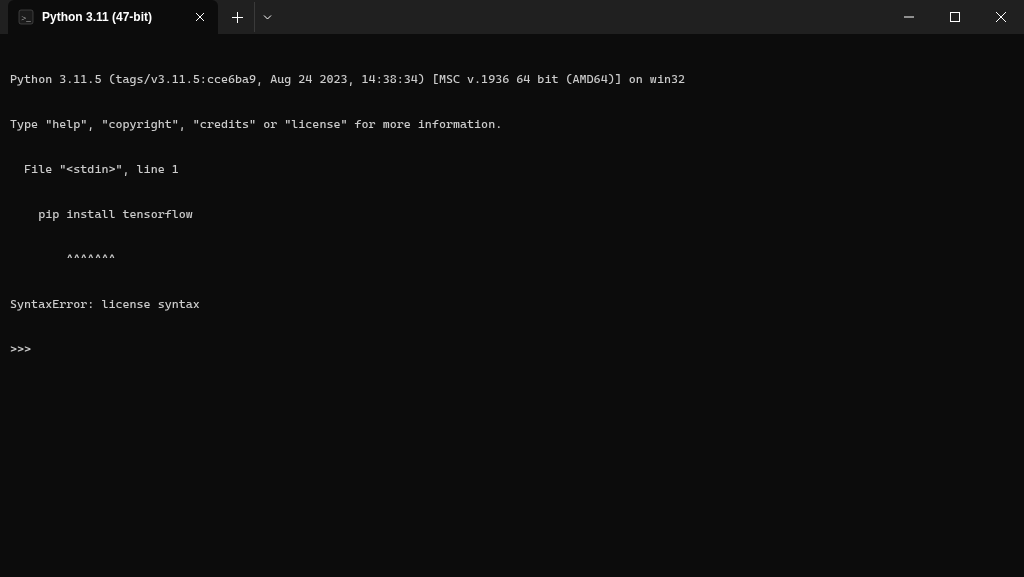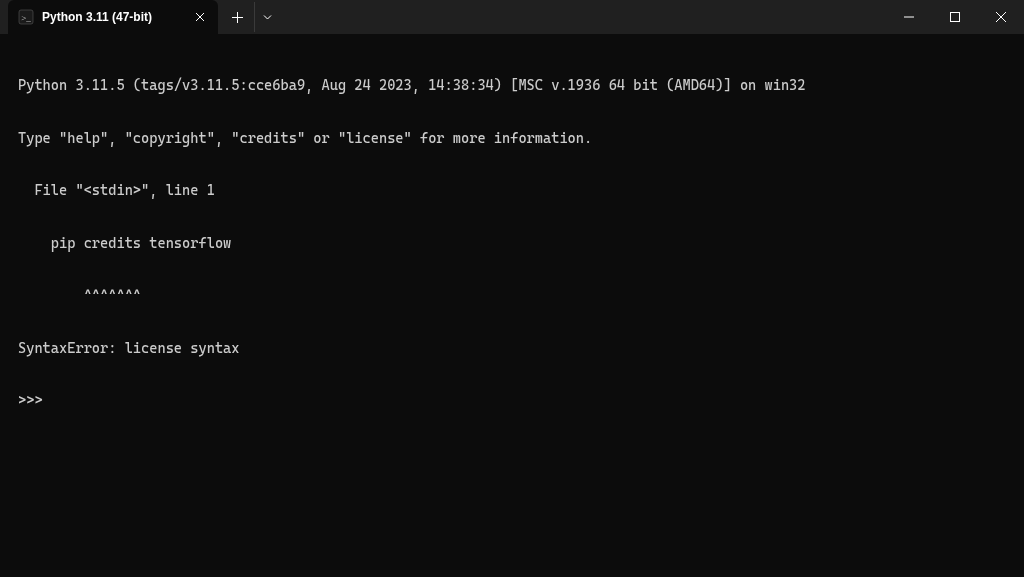--- a/index.html
+++ b/index.html
@@ -97,23 +97,23 @@
     .window-btn {
       width: 46px;
       height: 34px;
       display: flex;
       align-items: center;
       justify-content: center;
       color: #ffffff;
       cursor: pointer;
     }
     .terminal-content {
-      padding: 8px 18px;
+      padding: 8px 10px;
       color: #cccccc;
-      font-size: 14px;
+      font-size: 12px;
       line-height: 1.25;
       white-space: pre;
       font-family: Consolas, 'Cascadia Mono', 'Courier New', monospace;
     }
     .terminal-line {
       white-space: pre;
     }
   </style>
 </head>
 <body>
@@ -164,17 +164,17 @@
         <line x1="10" y1="0" x2="0" y2="10" stroke="#ffffff" stroke-width="1"></line>
       </svg>
     </div>
   </div>
 </div>
 
 <div class="terminal-content">
   <div class="terminal-line">Python 3.11.5 (tags/v3.11.5:cce6ba9, Aug 24 2023, 14:38:34) [MSC v.1936 64 bit (AMD64)] on win32</div>
   <div class="terminal-line">Type "help", "copyright", "credits" or "license" for more information.</div>
   <div class="terminal-line">  File "&lt;stdin&gt;", line 1</div>
-  <div class="terminal-line">    pip credits tensorflow</div>
+  <div class="terminal-line">    pip install tensorflow</div>
   <div class="terminal-line">        ^^^^^^^</div>
   <div class="terminal-line">SyntaxError: license syntax</div>
   <div class="terminal-line">&gt;&gt;&gt; </div>
 </div>
 
 </body></html>

